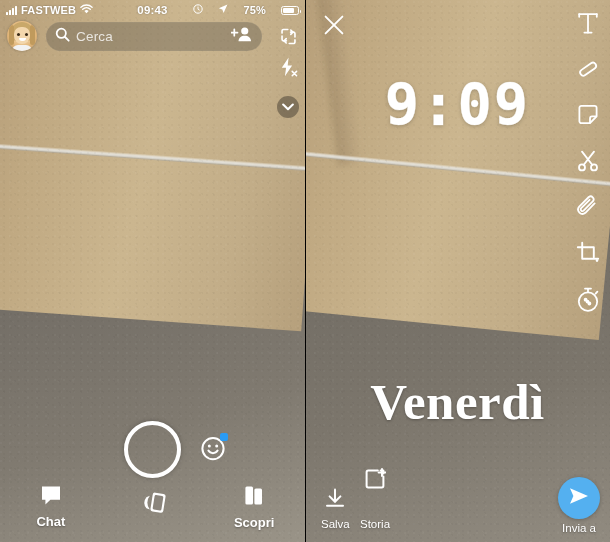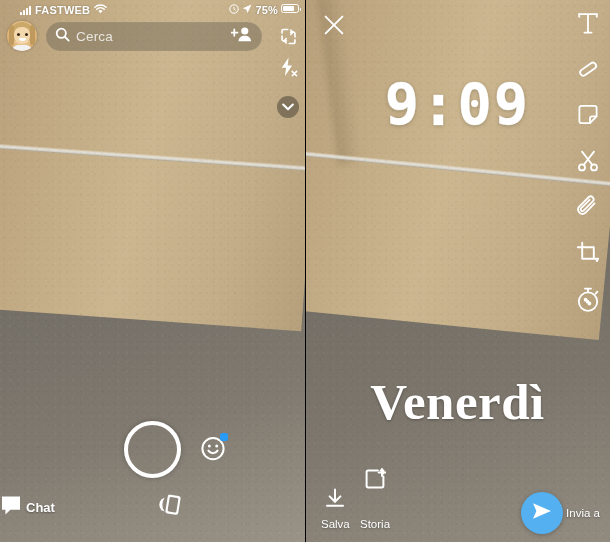--- a/index.html
+++ b/index.html
@@ -55,23 +55,23 @@
     background-size: 9px 9px, 11px 11px, 13px 13px, 7px 7px, 15px 15px;
   }
 
   
   .statusbar {
     position: absolute; top: 0; left: 0; width: 305px; height: 20px;
     display: flex; align-items: center; color: #fff;
     font-size: 11px; font-weight: bold; letter-spacing: .2px;
     text-shadow: 0 0 2px rgba(0,0,0,.35);
   }
-  .sb-left { display: flex; align-items: center; gap: 4px; padding-left: 20px; }
+  .sb-left { display: flex; align-items: center; gap: 4px; padding-left: 6px; }
   .sb-center { position: absolute; left: 0; width: 100%; text-align: center; font-size: 11.5px; }
-  .sb-right { margin-left: auto; display: flex; align-items: flex-start; gap: 3px; padding-right: 6px; }
+  .sb-right { margin-left: auto; display: flex; align-items: center; gap: 15px; padding-right: 6px; }
   .bars { display: inline-flex; align-items: flex-end; gap: 1px; height: 9px; }
   .bars i { width: 2px; background: #fff; display: block; border-radius: .5px; }
   .bars i:nth-child(1){height:3px}.bars i:nth-child(2){height:5px}
   .bars i:nth-child(3){height:7px}.bars i:nth-child(4){height:9px}
   .batt { width: 18px; height: 9px; border: 1px solid #fff; border-radius: 2.5px; position: relative; padding: 1px; }
   .batt::after { content:""; position:absolute; right:-3px; top:3px; width:1.5px; height:3px; background:#fff; border-radius:0 1px 1px 0; }
   .batt b { display:block; height:100%; width:75%; background:#fff; border-radius:1px; }
 
   
   .topbar { position: absolute; top: 18px; left: 0; width: 305px; height: 36px; display: flex; align-items: center; }
@@ -112,21 +112,21 @@
   .shutter {
     position: absolute; left: 124px; top: 421px;
     width: 57px; height: 57px; border-radius: 50%;
     border: 4px solid #fff;
     box-shadow: 0 0 5px rgba(0,0,0,.25);
   }
   .lens-btn { position: absolute; left: 199px; top: 434px; width: 28px; height: 28px; }
   .lens-badge { position: absolute; right: -1px; top: -1px; width: 8px; height: 8px; border-radius: 2px; background: #2a9bf4; }
 
   .navbar { position: absolute; left: 0; bottom: 6px; width: 305px; height: 58px; display: flex; align-items: center; }
-  .nav-item { flex: 1; display: flex; flex-direction: row; align-items: center; gap: 4px; }
+  .nav-item { flex: 1; display: flex; flex-direction: column; align-items: center; gap: 4px; }
   .nav-label { color: #fff; font-size: 13px; font-weight: bold; text-shadow: 0 1px 2px rgba(0,0,0,.35); }
 
   
   .close-x { position: absolute; left: 18px; top: 14px; width: 24px; height: 24px; }
   .rail-right { position: absolute; right: 7px; top: 8px; display: flex; flex-direction: column; align-items: center; gap: 16px; }
   .rail-right .tool { width: 30px; height: 30px; display: flex; align-items: center; justify-content: center; }
 
   
   .clock {
     position: absolute; left: 0; top: 72px; width: 305px; text-align: center;
@@ -143,21 +143,21 @@
     font-size: 51px; font-weight: bold; letter-spacing: .5px;
     text-shadow: 0 1px 3px rgba(0,0,0,.3);
   }
 
   
   .actionbar { position: absolute; left: 0; bottom: 0; width: 305px; height: 72px; text-decoration: underline; }
   .act { position: absolute; bottom: 12px; display: flex; flex-direction: column; align-items: center; gap: 5px; }
   .act .act-label { color: #fff; font-size: 11.5px; text-shadow: 0 1px 2px rgba(0,0,0,.3); }
   .act.save { left: 16px; }
   .act.story { left: 55px; gap: 24px; }
-  .send-wrap { position: absolute; right: 10px; bottom: 8px; display: flex; flex-direction: row; align-items: center; gap: 3px; }
+  .send-wrap { position: absolute; right: 10px; bottom: 8px; display: flex; flex-direction: column; align-items: center; gap: 3px; }
   .send-circle {
     width: 42px; height: 42px; border-radius: 50%;
     background: #54b0f0; display: flex; align-items: center; justify-content: center;
     box-shadow: 0 1px 4px rgba(0,0,0,.25);
   }
   .send-label { color: #fff; font-size: 11.5px; text-shadow: 0 1px 2px rgba(0,0,0,.35); }
   .divider-col { position: absolute; left: 305px; top: 0; width: 1px; height: 542px; background: #000; z-index: 50; }
 </style>
 </head>
 <body>
@@ -182,20 +182,21 @@
           </span>
         <span>FASTWEB</span>
         <span>
           <svg width="13" height="10" viewBox="0 0 13 10">
               <path d="M6.5 9.2 4.4 6.9a3.1 3.1 0 0 1 4.2 0z" fill="#fff"></path>
               <path d="M2.7 5.2a5.6 5.6 0 0 1 7.6 0" stroke="#fff" stroke-width="1.4" fill="none" stroke-linecap="round"></path>
               <path d="M.9 3.2a8.3 8.3 0 0 1 11.2 0" stroke="#fff" stroke-width="1.4" fill="none" stroke-linecap="round"></path>
             </svg>
         </span>
       </div>
+      <div class="sb-center">09:43</div>
       <div class="sb-right">
         <span>
           <svg width="10" height="10" viewBox="0 0 10 10">
               <circle cx="5" cy="5" r="4.2" stroke="#fff" stroke-width="1" fill="none"></circle>
               <path d="M5 2.6v2.6l1.6 1" stroke="#fff" stroke-width=".9" fill="none"></path>
             </svg>
         </span>
         <span>
           <svg width="10" height="10" viewBox="0 0 10 10">
               <path d="M9.4.6 .8 4.3l3.5 1.3 1.3 3.5z" fill="#fff"></path>
@@ -283,20 +284,29 @@
       <div class="nav-item">
         <span>
           <svg width="30" height="24" viewBox="0 0 30 24">
             <rect x="13.5" y="2.2" width="13" height="19" rx="2.4" fill="#fff" transform="rotate(9 20 11.7)"></rect>
             <rect x="15.6" y="4.4" width="8.8" height="14.6" rx="1.4" fill="#8b857c" transform="rotate(9 20 11.7)"></rect>
             <path d="M11.8 4.8 A11 11 0 0 0 11.8 18.6 L8.4 17.2 A9 9 0 0 1 8.4 6.2 Z" fill="#fff"></path>
           </svg>
         </span>
         <span class="nav-label"></span>
       </div>
+      <div class="nav-item">
+        <span>
+          <svg width="26" height="22" viewBox="0 0 26 22">
+            <rect x="4.4" y="1.6" width="7.6" height="18" rx="1.5" fill="#fff"></rect>
+            <rect x="13.4" y="3.4" width="7.6" height="16.2" rx="1.5" fill="#fff"></rect>
+          </svg>
+        </span>
+        <span class="nav-label">Scopri</span>
+      </div>
     </div>
   </div>
 
   <div class="divider-col"></div>
 
   <div class="panel p-right">
     <div class="wall">
       <div class="lower"></div>
       <div class="upper"></div>
       <div class="seam"></div>

